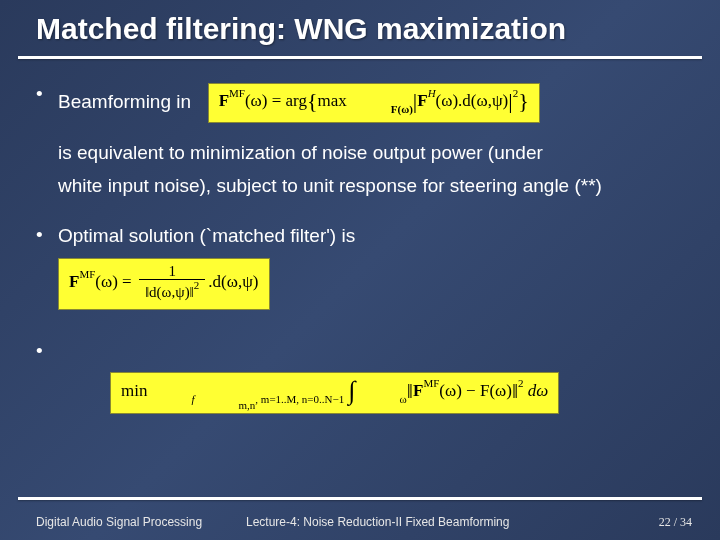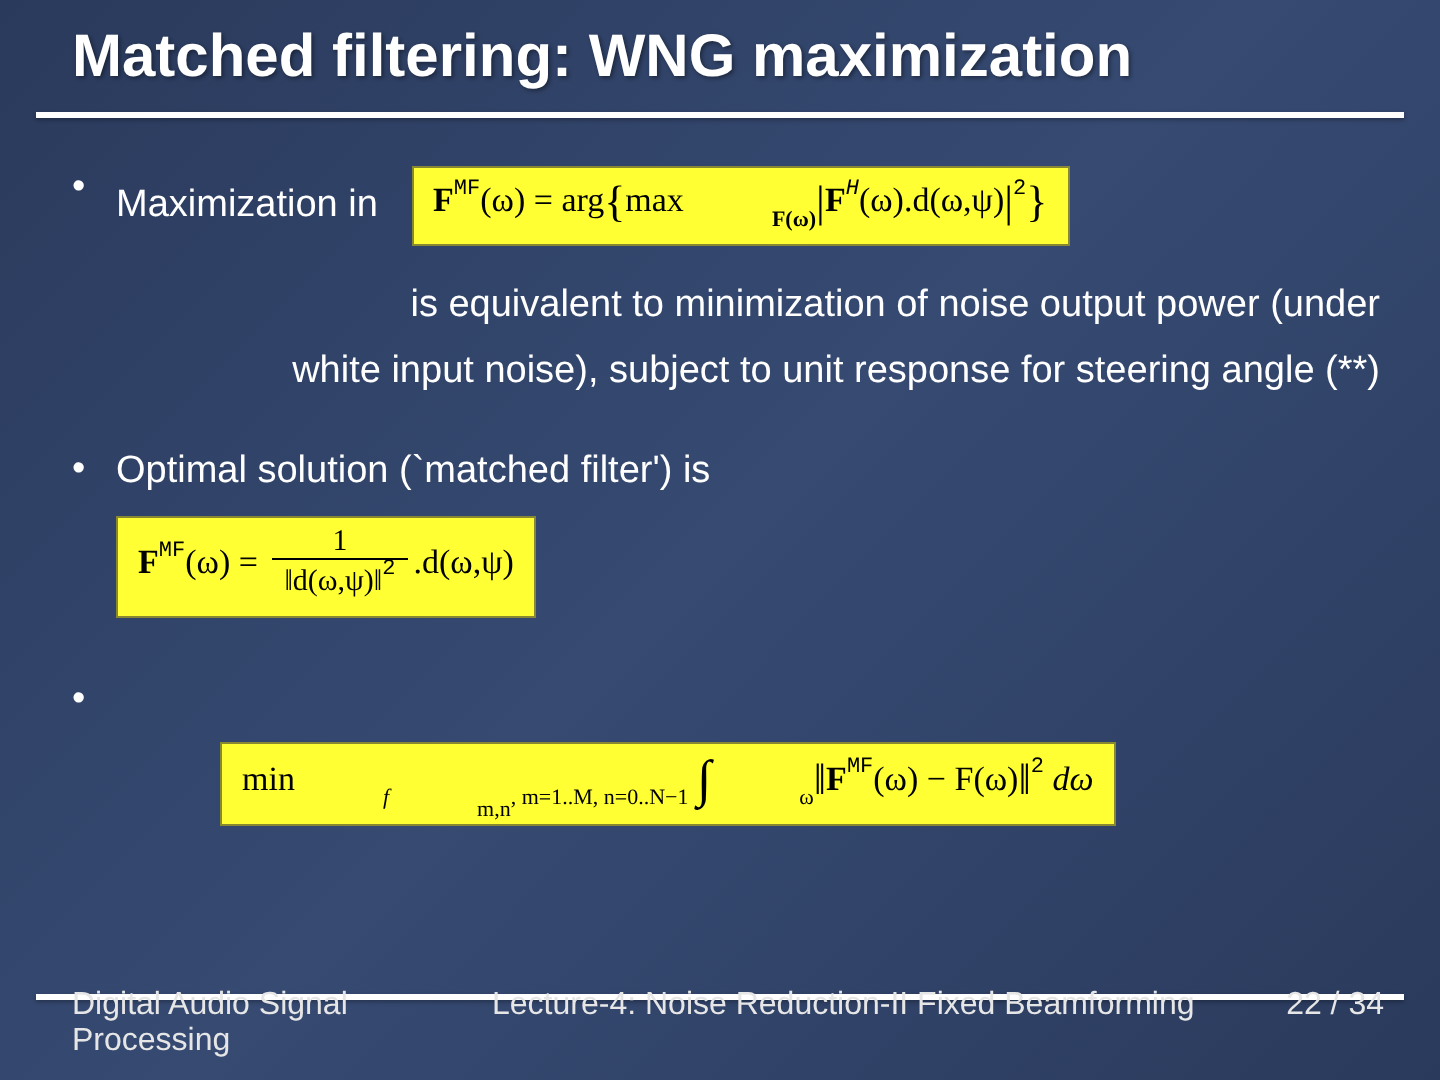--- a/index.html
+++ b/index.html
@@ -30,76 +30,75 @@
     align-items: flex-start;
     padding: 6px 30px 4px 36px;
     font-size: 19px;
   }
   .bullet-dot { width: 22px; flex: 0 0 22px; }
   .bullet-text { flex: 1; line-height: 1.25; }
   .cont-text {
     padding: 4px 30px 6px 58px;
     font-size: 19px;
     line-height: 1.25;
-    text-align: right;
   }
   .formula {
     display: inline-block;
     background: #ffff33;
     color: #000000;
     font-family: "Times New Roman", Times, serif;
     font-size: 17px;
     padding: 4px 10px 6px 10px;
     border: 1px solid #888833;
     white-space: nowrap;
     vertical-align: middle;
   }
   .formula.block { margin: 6px 0 6px 58px; }
   .formula .sub { font-size: 11px; vertical-align: sub; position: relative; top: 3px; padding-left: 44px; }
-  .formula .sup { font-size: 11px; vertical-align: super; position: relative; top: -2px; font-family: Liberation Mono, monospace; }
+  .formula .sup { font-size: 11px; vertical-align: super; position: relative; top: -2px; }
   .formula .big { font-size: 22px; vertical-align: middle; position: relative; top: -1px; }
   .formula .frac { display: inline-block; text-align: center; vertical-align: middle; margin: 0 3px; }
   .formula .frac .num { display: block; border-bottom: 1px solid #000; padding: 0 6px; font-size: 15px; line-height: 1.1; }
   .formula .frac .den { display: block; padding: 0 6px; font-size: 15px; line-height: 1.3; }
   .footer-hr {
     position: absolute;
     left: 18px; right: 18px; bottom: 40px;
     height: 3px; background: #fff;
     box-shadow: 0 1px 2px rgba(0,0,0,0.3);
   }
   .footer {
     position: absolute;
     left: 0; right: 0; bottom: 10px;
     display: flex;
     padding: 0 28px 0 36px;
-    font-size: 16px;
+    font-size: 12px;
     color: #e6e6e6;
     align-items: baseline;
   }
   .footer .f-left { flex: 0 0 210px; }
   .footer .f-mid  { flex: 0 0 150px; }
   .footer .f-lec  { flex: 1; }
-  .footer .f-page { flex: 0 0 60px; text-align: right; }
+  .footer .f-page { flex: 0 0 60px; text-align: right; font-family: Liberation Serif, serif; }
   .inline-gap { display: inline-block; width: 6px; }
 </style>
 </head>
 <body>
 
 <div class="slide">
 
   <div class="title">Matched filtering: WNG maximization</div>
   <div class="hr"></div>
 
   <div class="content">
 
     
     <div class="bullet-row">
       <div class="bullet-dot">•</div>
       <div class="bullet-text">
-        <span>Maximization in</span>
+        <span>Beamforming in</span>
         <span class="inline-gap"></span>
         <span class="formula">
           <b>F</b><span class="sup">MF</span><span>(ω) = arg</span><span class="big">{</span><span>max</span><span class="sub"><b>F(ω)</b></span><span class="big">|</span><b>F</b><span class="sup"><i>H</i></span><span>(ω).d(ω,ψ)</span><span class="big">|</span><span class="sup">2</span><span class="big">}</span>
         </span>
       </div>
     </div>
 
     <div class="cont-text" style="margin-top:10px">is equivalent to minimization of noise output power (under</div>
     <div class="cont-text">white input noise), subject to unit response for steering angle (**)</div>
 

